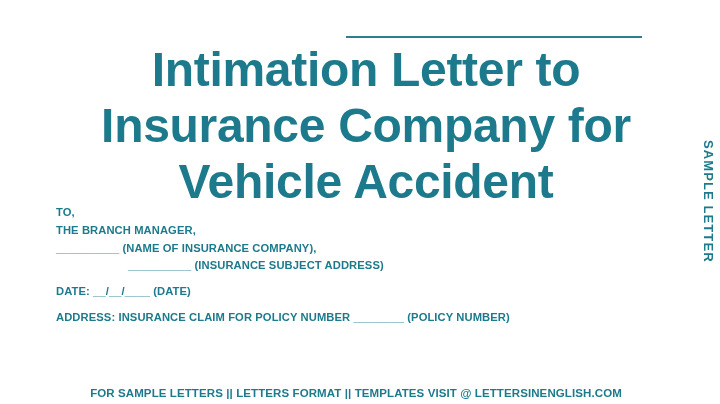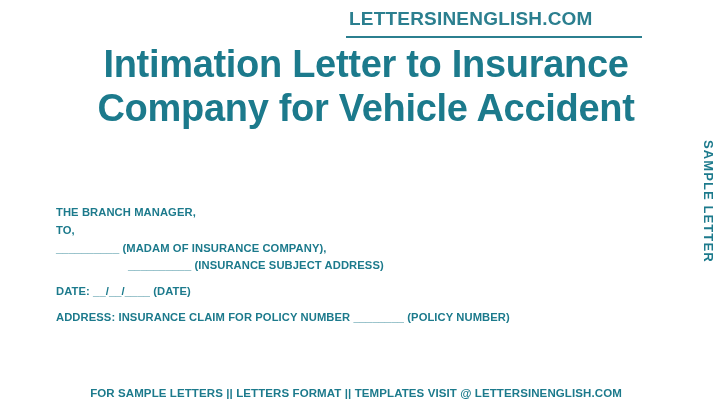--- a/index.html
+++ b/index.html
@@ -38,21 +38,21 @@
     width: 296px;
     height: 2px;
     background: #2b7f8f;
   }
   .doc-title {
     position: absolute;
     top: 42px;
     left: 56px;
     width: 620px;
     text-align: center;
-    font-size: 38px;
+    font-size: 48px;
     line-height: 1.17;
     font-weight: bold;
     color: #1c7a8c;
     font-family: "Liberation Sans", sans-serif;
     letter-spacing: -0.3px;
   }
   .side-label {
     position: absolute;
     top: 140px;
     right: 4px;
@@ -100,31 +100,30 @@
     align-items: center;
     justify-content: center;
     letter-spacing: 0.1px;
   }
 </style>
 </head>
 <body>
 
 <div class="page">
 
-  <div class="site-brand">LETTERSINENGLISH.COM</div>
   <div class="brand-underline"></div>
 
   <div class="doc-title">Intimation Letter to Insurance Company for Vehicle Accident</div>
 
   <div class="side-label">SAMPLE LETTER</div>
 
   <div class="letter-body">
+    <p>TO,</p>
     <p>THE BRANCH MANAGER,</p>
-    <p>TO,</p>
-    <p>__________ (MADAM OF INSURANCE COMPANY),</p>
+    <p>__________ (NAME OF INSURANCE COMPANY),</p>
     <p class="indent">__________ (INSURANCE SUBJECT ADDRESS)</p>
     <p class="gap-before">DATE: __/__/____ (DATE)</p>
     <p class="gap-before">ADDRESS: INSURANCE CLAIM FOR POLICY NUMBER ________ (POLICY NUMBER)</p>
   </div>
 
   <div class="footer-bar">FOR SAMPLE LETTERS || LETTERS FORMAT || TEMPLATES VISIT @ LETTERSINENGLISH.COM</div>
 
 </div>
 
 </body></html>

